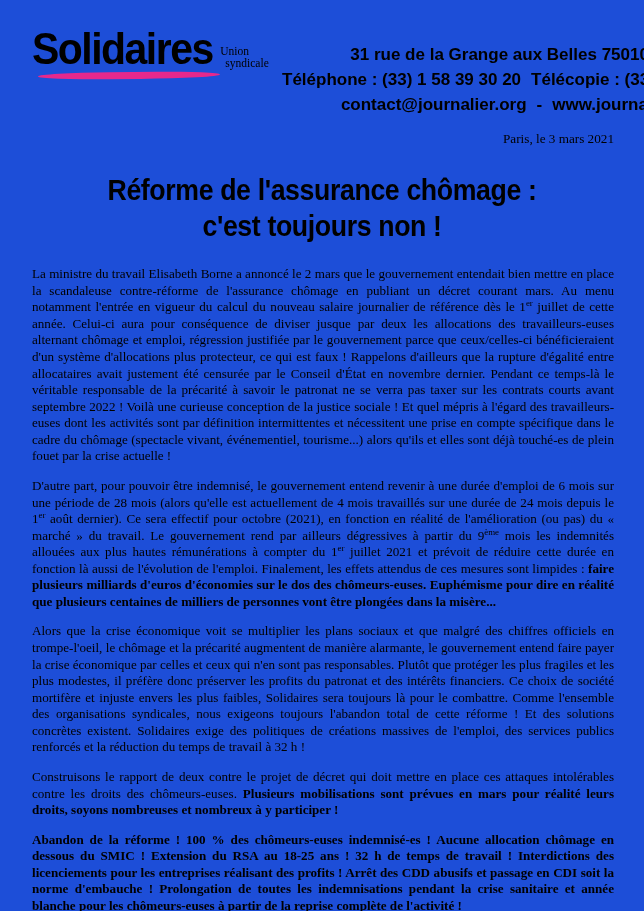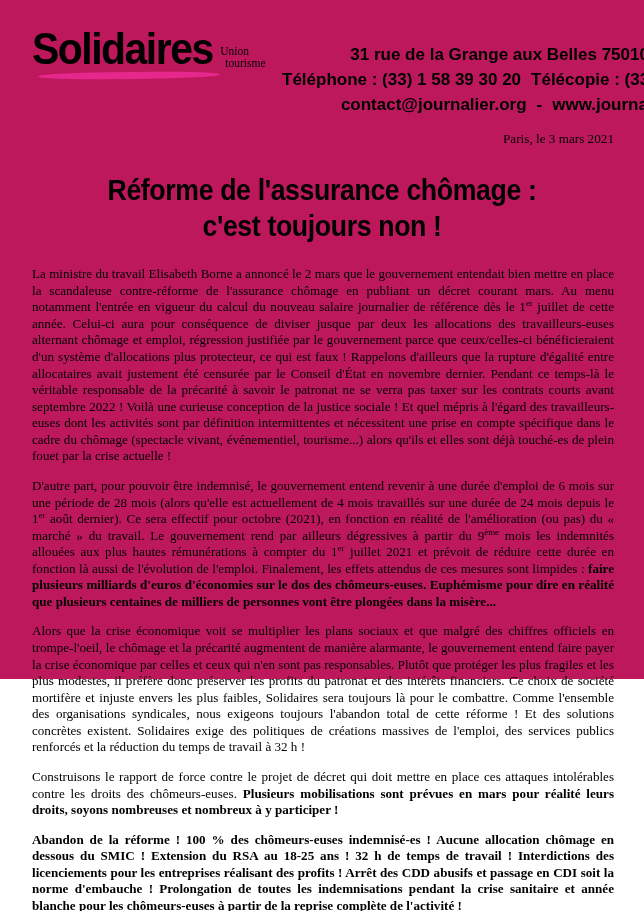--- a/index.html
+++ b/index.html
@@ -13,24 +13,24 @@
     height: 911px;
     overflow: hidden;
     font-family: "Liberation Serif", "DejaVu Serif", serif;
     color: #000000;
     -webkit-font-smoothing: antialiased;
   }
 
   .page {
     position: relative;
     width: 644px;
-    height: 679px;
+    height: 911px;
     box-sizing: border-box;
     padding: 0;
-    background: #be185d;
+    background: #1d4ed8;
   }
 
   
   .letterhead {
     display: flex;
     align-items: flex-start;
     justify-content: space-between;
     padding: 26px 30px 0 32px;
     box-sizing: border-box;
   }
@@ -146,21 +146,21 @@
 
 <div class="page">
 
   <div class="letterhead">
 
     <div class="logo-block">
       <div class="logo-row">
         <div class="logo-word">Solidaires</div>
         <div class="logo-sub">
           <span class="l1">Union</span>
-          <span class="l2">tourisme</span>
+          <span class="l2">syndicale</span>
         </div>
       </div>
       <div class="logo-rule"></div>
     </div>
 
     <div class="contact-block">
       <div>31 rue de la Grange aux Belles    75010 Paris</div>
       <div>
         <span>Téléphone : (33) 1 58 39 30 20</span><span class="contact-gap"></span><span>Télécopie : (33) 1 73 67 62 14</span>
       </div>
@@ -179,19 +179,19 @@
   </h1>
 
   <div class="body-copy">
 
     <p><span>La ministre du travail Elisabeth Borne a annoncé le 2 mars que le gouvernement entendait bien mettre en place la scandaleuse contre-réforme de l'assurance chômage en publiant un décret courant mars. Au menu notamment l'entrée en vigueur du calcul du nouveau salaire journalier de référence dès le 1</span><sup>er</sup><span> juillet de cette année. Celui-ci aura pour conséquence de diviser jusque par deux les allocations des travailleurs-euses alternant chômage et emploi, régression justifiée par le gouvernement parce que ceux/celles-ci bénéficieraient d'un système d'allocations plus protecteur, ce qui est faux ! Rappelons d'ailleurs que la rupture d'égalité entre allocataires avait justement été censurée par le Conseil d'État en novembre dernier. Pendant ce temps-là le véritable responsable de la précarité à savoir le patronat ne se verra pas taxer sur les contrats courts avant septembre 2022 ! Voilà une curieuse conception de la justice sociale ! Et quel mépris à l'égard des travailleurs-euses dont les activités sont par définition intermittentes et nécessitent une prise en compte spécifique dans le cadre du chômage (spectacle vivant, événementiel, tourisme...) alors qu'ils et elles sont déjà touché-es de plein fouet par la crise actuelle !</span></p>
 
     <p><span>D'autre part, pour pouvoir être indemnisé, le gouvernement entend revenir à une durée d'emploi de 6 mois sur une période de 28 mois (alors qu'elle est actuellement de 4 mois travaillés sur une durée de 24 mois depuis le 1</span><sup>er</sup><span> août dernier). Ce sera effectif pour octobre (2021), en fonction en réalité de l'amélioration (ou pas) du « marché » du travail. Le gouvernement rend par ailleurs dégressives à partir du 9</span><sup>ème</sup><span> mois les indemnités allouées aux plus hautes rémunérations à compter du 1</span><sup>er</sup><span> juillet 2021 et prévoit de réduire cette durée en fonction là aussi de l'évolution de l'emploi. Finalement, les effets attendus de ces mesures sont limpides : </span><b>faire plusieurs milliards d'euros d'économies sur le dos des chômeurs-euses. Euphémisme pour dire en réalité que plusieurs centaines de milliers de personnes vont être plongées dans la misère...</b></p>
 
     <p>Alors que la crise économique voit se multiplier les plans sociaux et que malgré des chiffres officiels en trompe-l'oeil, le chômage et la précarité augmentent de manière alarmante, le gouvernement entend faire payer la crise économique par celles et ceux qui n'en sont pas responsables. Plutôt que protéger les plus fragiles et les plus modestes, il préfère donc préserver les profits du patronat et des intérêts financiers. Ce choix de société mortifère et injuste envers les plus faibles, Solidaires sera toujours là pour le combattre. Comme l'ensemble des organisations syndicales, nous exigeons toujours l'abandon total de cette réforme ! Et des solutions concrètes existent. Solidaires exige des politiques de créations massives de l'emploi, des services publics renforcés et la réduction du temps de travail à 32 h !</p>
 
-    <p><span>Construisons le rapport de force contre le projet de décret qui doit mettre en place ces attaques intolérables contre les droits des chômeurs-euses. </span><b>Plusieurs mobilisations sont prévues en mars pour réalité leurs droits, soyons nombreuses et nombreux à y participer !</b></p>
+    <p><span>Construisons le rapport de deux contre le projet de décret qui doit mettre en place ces attaques intolérables contre les droits des chômeurs-euses. </span><b>Plusieurs mobilisations sont prévues en mars pour réalité leurs droits, soyons nombreuses et nombreux à y participer !</b></p>
 
     <p class="all-bold">Abandon de la réforme ! 100 % des chômeurs-euses indemnisé-es ! Aucune allocation chômage en dessous du SMIC ! Extension du RSA au 18-25 ans ! 32 h de temps de travail ! Interdictions des licenciements pour les entreprises réalisant des profits ! Arrêt des CDD abusifs et passage en CDI soit la norme d'embauche ! Prolongation de toutes les indemnisations pendant la crise sanitaire et année blanche pour les chômeurs-euses à partir de la reprise complète de l'activité !</p>
 
   </div>
 
 </div>
 
 </body></html>

